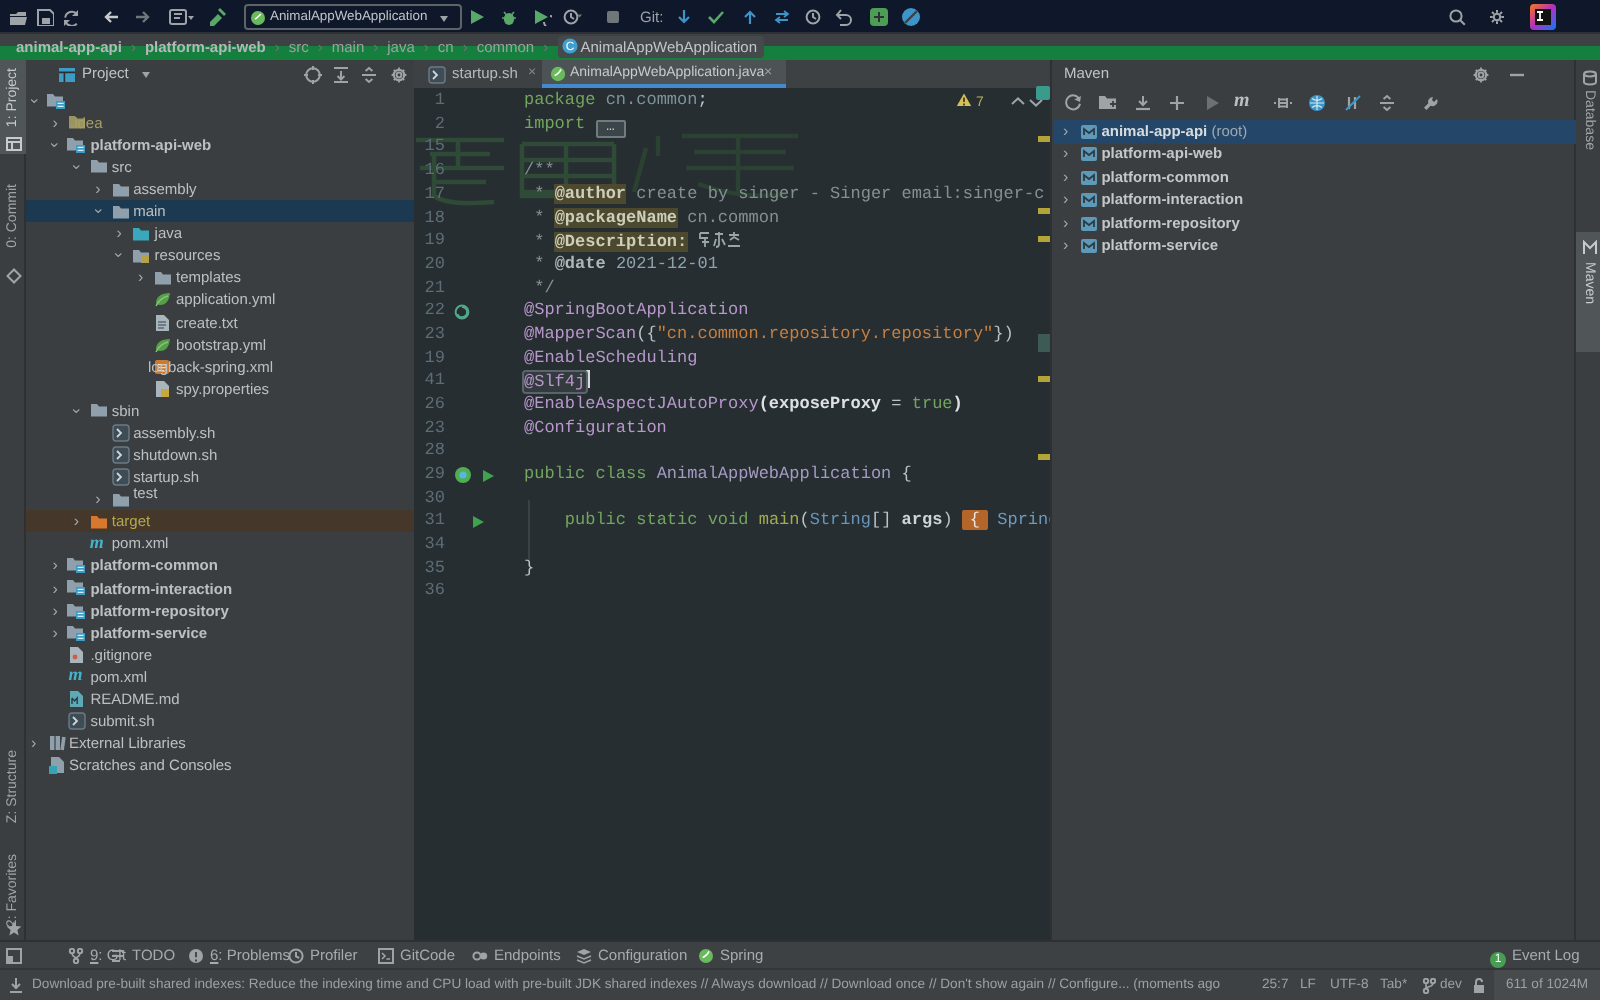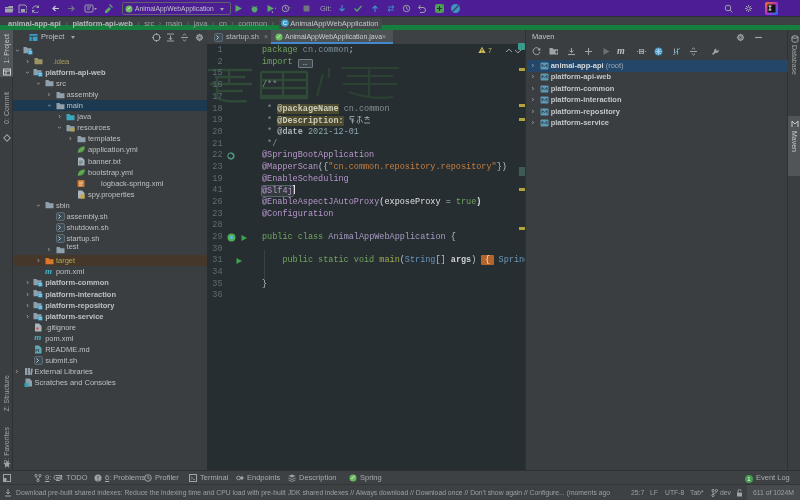--- a/index.html
+++ b/index.html
@@ -1,19 +1,19 @@
 <!DOCTYPE html>
 <html><head><meta charset="utf-8"><style>
 *{margin:0;padding:0;box-sizing:border-box}
 html,body{width:800px;height:500px;overflow:hidden;background:#3c4043;font-family:"Liberation Sans",sans-serif}
 .ab{position:absolute}
 #ide{position:relative;width:800px;height:500px}
 
-#toolbar{left:0;top:0;width:800px;height:17px;background:#4c1d95;border-bottom:1px solid #2e3134}
-#crumbs{left:0;top:17px;width:800px;height:13px;background:#3d4144;border-bottom:5px solid #15803d;color:#9ca1a4;font-size:7.5px;line-height:13px}
+#toolbar{left:0;top:0;width:800px;height:17px;background:#0f172a;border-bottom:1px solid #2e3134}
+#crumbs{left:0;top:17px;width:800px;height:13px;background:#3d4144;border-bottom:7px solid #15803d;color:#9ca1a4;font-size:7.5px;line-height:13px}
 .crumb-b{font-weight:bold;color:#b4b8bb}
 .crumb-sep{color:#6e7275;padding:0 4.5px}
 
 #lstripe{left:0;top:30px;width:13px;height:440px;background:#3a3e41;border-right:1px solid #2e3134}
 #rstripe{left:787px;top:30px;width:13px;height:440px;background:#3a3e41;border-left:1px solid #2e3134}
 .vlabel{position:absolute;color:#9fa4a7;font-size:7px;white-space:nowrap}
 .vl-l{writing-mode:vertical-rl;transform:rotate(180deg)}
 .vl-r{writing-mode:vertical-rl}
 
 #proj{left:13px;top:30px;width:194px;height:440px;background:#3a3e41}
@@ -209,21 +209,21 @@
       <div class="chev" style="left:2.5px;top:14.7px;line-height:11px;transform:rotate(90deg)">›</div>
       <svg class="icon" style="left:9.5px;top:15.7px" width="10" height="9" viewBox="0 0 10 9">
         <path d="M.5 1h3l1 1.2h4v5H.5z" fill="#8fa0ac"></path>
         <rect x="5" y="4.5" width="4.5" height="4" fill="#3c9cc6"></rect>
         <path d="M5.8 5.7h3M5.8 7.2h3" stroke="#d8ecf5" stroke-width="0.7"></path>
       </svg>
       <div class="chev" style="left:13.2px;top:25.8px;line-height:11px">›</div>
       <svg class="icon" style="left:21.2px;top:27.28px" width="9" height="8" viewBox="0 0 9 8">
         <path d="M.5 1h3l1 1.2h4v5H.5z" fill="#9a9464"></path>
       </svg>
-      <div class="" style="left:40px;top:25.8px;line-height:11.08px;font-size:7.5px;position:absolute;white-space:nowrap;color:#a8a160">.idea</div>
+      <div class="" style="left:22px;top:25.8px;line-height:11.08px;font-size:7.5px;position:absolute;white-space:nowrap;color:#a8a160">.idea</div>
       <div class="chev" style="left:13.2px;top:36.9px;line-height:11px;transform:rotate(90deg)">›</div>
       <svg class="icon" style="left:20.2px;top:37.86px" width="10" height="9" viewBox="0 0 10 9">
         <path d="M.5 1h3l1 1.2h4v5H.5z" fill="#8fa0ac"></path>
         <rect x="5" y="4.5" width="4.5" height="4" fill="#3c9cc6"></rect>
         <path d="M5.8 5.7h3M5.8 7.2h3" stroke="#d8ecf5" stroke-width="0.7"></path>
       </svg>
       <div class="bold" style="left:32.2px;top:36.9px;line-height:11.08px;font-size:7.5px;position:absolute;white-space:nowrap;color:#bcc0c3">platform-api-web</div>
       <div class="chev" style="left:23.9px;top:47.9px;line-height:11px;transform:rotate(90deg)">›</div>
       <svg class="icon" style="left:31.9px;top:49.44px" width="9" height="8" viewBox="0 0 9 8">
         <path d="M.5 1h3l1 1.2h4v5H.5z" fill="#8fa0ac"></path>
@@ -258,31 +258,31 @@
       <div class="" style="left:75.0px;top:103.3px;line-height:11.08px;font-size:7.5px;position:absolute;white-space:nowrap;color:#bcc0c3">templates</div>
       <svg class="icon" style="left:64.0px;top:115.42px" width="9" height="9" viewBox="0 0 9 9">
         <path d="M1 6.5C1 3.5 3.5 1.5 8 1.5 7.5 6 5.5 7.5 3 7.5c-1 0-1.7-.4-2-1z" fill="#55a047"></path>
         <path d="M1 8c1.5-3 4-4.5 6-5" stroke="#88c27c" stroke-width="0.7" fill="none"></path>
       </svg>
       <div class="" style="left:75.0px;top:114.4px;line-height:11.08px;font-size:7.5px;position:absolute;white-space:nowrap;color:#bcc0c3">application.yml</div>
       <svg class="icon" style="left:64.0px;top:126.5px" width="8" height="9" viewBox="0 0 8 9">
         <path d="M1 .5h4l2.5 2.5v5.5H1z" fill="#a8b5bd"></path>
         <path d="M2 4h4M2 5.5h4M2 7h3" stroke="#5d6a73" stroke-width="0.7"></path>
       </svg>
-      <div class="" style="left:75.0px;top:125.5px;line-height:11.08px;font-size:7.5px;position:absolute;white-space:nowrap;color:#bcc0c3">banner.txt</div>
+      <div class="" style="left:75.0px;top:125.5px;line-height:11.08px;font-size:7.5px;position:absolute;white-space:nowrap;color:#bcc0c3">create.txt</div>
       <svg class="icon" style="left:64.0px;top:137.57999999999998px" width="9" height="9" viewBox="0 0 9 9">
         <path d="M1 6.5C1 3.5 3.5 1.5 8 1.5 7.5 6 5.5 7.5 3 7.5c-1 0-1.7-.4-2-1z" fill="#55a047"></path>
         <path d="M1 8c1.5-3 4-4.5 6-5" stroke="#88c27c" stroke-width="0.7" fill="none"></path>
       </svg>
       <div class="" style="left:75.0px;top:136.6px;line-height:11.08px;font-size:7.5px;position:absolute;white-space:nowrap;color:#bcc0c3">bootstrap.yml</div>
       <svg class="icon" style="left:64.0px;top:148.66px" width="8" height="9" viewBox="0 0 8 9">
         <rect x="0.5" y="1" width="7" height="7" rx="1" fill="#c97b34"></rect>
         <path d="M2 3.3h4M2 4.8h4M2 6.3h3" stroke="#f3ddc4" stroke-width="0.7"></path>
       </svg>
-      <div class="" style="left:88px;top:147.7px;line-height:11.08px;font-size:7.5px;position:absolute;white-space:nowrap;color:#bcc0c3">logback-spring.xml</div>
+      <div class="" style="left:61px;top:147.7px;line-height:11.08px;font-size:7.5px;position:absolute;white-space:nowrap;color:#bcc0c3">logback-spring.xml</div>
       <svg class="icon" style="left:64.0px;top:159.73999999999998px" width="8" height="9" viewBox="0 0 8 9">
         <path d="M1 .5h4l2.5 2.5v5.5H1z" fill="#a8b5bd"></path>
         <rect x="3.5" y="4.5" width="4" height="4" fill="#c9a83c"></rect>
       </svg>
       <div class="" style="left:75.0px;top:158.7px;line-height:11.08px;font-size:7.5px;position:absolute;white-space:nowrap;color:#bcc0c3">spy.properties</div>
       <div class="chev" style="left:23.9px;top:169.8px;line-height:11px;transform:rotate(90deg)">›</div>
       <svg class="icon" style="left:31.9px;top:171.32px" width="9" height="8" viewBox="0 0 9 8">
         <path d="M.5 1h3l1 1.2h4v5H.5z" fill="#8fa0ac"></path>
       </svg>
       <div class="" style="left:42.9px;top:169.8px;line-height:11.08px;font-size:7.5px;position:absolute;white-space:nowrap;color:#bcc0c3">sbin</div>
@@ -401,20 +401,21 @@
       </div>
       <div id="code" class="ab" style="left:0;top:15.2px;width:318px;height:424px;overflow:hidden">
         <div class="ln" style="top:0.0px">1</div>
         <div class="cl" style="top:0.0px"><span class="kw">package</span> <span class="idf">cn.common</span><span class="pun">;</span></div>
         <div class="ln" style="top:11.7px">2</div>
         <div class="cl" style="top:11.7px"><span class="kw">import</span> <span style="display:inline-block;width:15px;height:9px;border:1px solid #6f7d80;background:#3b4549;border-radius:1px;color:#cdd3d6;font-size:7px;line-height:7px;text-align:center;vertical-align:-1px">…</span></div>
         <div class="ln" style="top:23.3px">15</div>
         <div class="ln" style="top:35.0px">16</div>
         <div class="cl" style="top:35.0px"><span class="doc">/**</span></div>
         <div class="ln" style="top:46.7px">17</div>
+        <div class="cl" style="top:46.7px"><span class="doc"> * </span><span class="doctag">@author</span><span class="doc"> create by singer - Singer email:singer-c</span></div>
         <div class="ln" style="top:58.4px">18</div>
         <div class="cl" style="top:58.4px"><span class="doc"> * </span><span class="doctag">@packageName</span><span class="doc"> cn.common</span></div>
         <div class="ln" style="top:70.0px">19</div>
         <div class="cl" style="top:70.0px"><span class="doc"> * </span><span class="doctag">@Description:</span><span class="doc"> </span><svg width="21" height="9" viewBox="0 0 21 9" style="vertical-align:-1px">
             <g stroke="#9aa5a8" stroke-width="0.9" fill="none">
               <path d="M1 1.5h4.5M1 1.5v3M1 4h4M2 6h3.5M3.5 4v4.5"></path>
               <path d="M8.5 2h4M9 4.5 8 8M12 4.5l1.5 3M10.5 1v6c0 1-.5 1.5-1.5 1.5"></path>
               <path d="M15.5 2.5h5M18 1v2M16 5l2-1.5 2.5 1.5M15 8h6"></path>
             </g>
           </svg></div>
@@ -424,21 +425,21 @@
         <div class="cl" style="top:93.4px"><span class="doc"> */</span></div>
         <div class="ln" style="top:105.0px">22</div>
         <div class="cl" style="top:105.0px"><span class="ann">@SpringBootApplication</span></div>
         <div class="ln" style="top:116.7px">23</div>
         <div class="cl" style="top:116.7px"><span class="ann">@MapperScan</span><span class="pun">({</span><span class="str">"cn.common.repository.repository"</span><span class="pun">})</span></div>
         <div class="ln" style="top:128.4px">19</div>
         <div class="cl" style="top:128.4px"><span class="ann">@EnableScheduling</span></div>
         <div class="ln" style="top:140.0px">41</div>
         <div class="cl" style="top:140.0px"><span style="background:#333b3f;outline:1px solid #5a656b;border-radius:1px"><span class="ann">@Slf4j</span></span><span style="display:inline-block;width:2px;height:9px;background:#d8dcde;vertical-align:-1px"></span></div>
         <div class="ln" style="top:151.7px">26</div>
-        <div class="cl" style="top:151.7px"><span class="ann">@EnableAspectJAutoProxy</span><span class="wht" style="font-weight:normal;color:#dde1e3">(exposeProxy</span> <span class="pun">=</span> <span class="kw">true</span><span class="wht" style="font-weight:bold;color:#dde1e3">)</span></div>
+        <div class="cl" style="top:151.7px"><span class="ann">@EnableAspectJAutoProxy</span><span class="wht" style="font-weight:bold;color:#dde1e3">(exposeProxy</span> <span class="pun">=</span> <span class="kw">true</span><span class="wht" style="font-weight:bold;color:#dde1e3">)</span></div>
         <div class="ln" style="top:163.4px">23</div>
         <div class="cl" style="top:163.4px"><span class="ann">@Configuration</span></div>
         <div class="ln" style="top:175.1px">28</div>
         <div class="ln" style="top:186.7px">29</div>
         <div class="cl" style="top:186.7px"><span class="kw">public class</span> <span class="cls">AnimalAppWebApplication</span> <span class="pun">{</span></div>
         <div class="ln" style="top:198.4px">30</div>
         <div class="ln" style="top:210.1px">31</div>
         <div class="cl" style="top:210.1px">    <span class="kw">public static void</span> <span class="mth">main</span><span class="pun">(</span><span class="typ">String</span><span class="pun">[]</span> <span class="wht" style="font-weight:bold">args</span><span class="pun">)</span> <span style="background:#b4652a;color:#ece6de;padding:0 3.5px;border-radius:1px">{</span><span style="color:#6e98bc"> Spring</span></div>
         <div class="ln" style="top:221.7px">34</div>
         <div class="ln" style="top:233.4px">35</div>
@@ -579,29 +580,29 @@
           <circle cx="4" cy="4" r="3.5" fill="#9da3a7"></circle>
           <path d="M4 2v2.6M4 5.8v1" stroke="#3d4144" stroke-width="0.9"></path>
         </svg><span style="margin-left:3px"><u>6</u>: Problems</span></div>
       <div class="bb-item" style="left:144px"><svg width="8" height="8" viewBox="0 0 8 8" style="vertical-align:-1.5px">
           <circle cx="4" cy="4" r="3.3" fill="none" stroke="#9da3a7"></circle>
           <path d="M4 2v2.2L5.6 5" stroke="#9da3a7" fill="none"></path>
         </svg><span style="margin-left:3px">Profiler</span></div>
       <div class="bb-item" style="left:189px"><svg width="8" height="8" viewBox="0 0 8 8" style="vertical-align:-1.5px">
           <rect x="0.5" y="0.5" width="7" height="7" fill="none" stroke="#9da3a7"></rect>
           <path d="M2 2.5 3.5 4 2 5.5M4.2 5.5H6" stroke="#9da3a7" fill="none" stroke-width="0.8"></path>
-        </svg><span style="margin-left:3px">Terminal</span></div>
+        </svg><span style="margin-left:3px">GitCode</span></div>
       <div class="bb-item" style="left:236px"><svg width="8" height="8" viewBox="0 0 8 8" style="vertical-align:-1.5px">
           <circle cx="2.5" cy="4" r="1.8" fill="none" stroke="#9da3a7"></circle>
           <circle cx="5.8" cy="4" r="1.8" fill="#9da3a7"></circle>
         </svg><span style="margin-left:3px">Endpoints</span></div>
       <div class="bb-item" style="left:288px"><svg width="8" height="8" viewBox="0 0 8 8" style="vertical-align:-1.5px">
           <path d="M4 .5 7.5 2 4 3.5.5 2z" fill="#9da3a7"></path>
           <path d="M.5 4 4 5.5 7.5 4M.5 6 4 7.5 7.5 6" stroke="#9da3a7" fill="none" stroke-width="0.8"></path>
-        </svg><span style="margin-left:3px">Description</span></div>
+        </svg><span style="margin-left:3px">Configuration</span></div>
       <div class="bb-item" style="left:349px"><svg width="8" height="8" viewBox="0 0 8 8" style="vertical-align:-1.5px">
           <circle cx="4" cy="4" r="3.5" fill="#68ba5c"></circle>
           <path d="M2.3 4.7c1.2-.4 2.5-1.6 3.2-3" stroke="#fff" stroke-width="0.8" fill="none"></path>
         </svg><span style="margin-left:3px">Spring</span></div>
       <div class="bb-item" style="left:745px"><span style="display:inline-block;width:8px;height:8px;border-radius:4px;background:#499c54;color:#fff;font-size:6px;line-height:8px;text-align:center;vertical-align:-1px">1</span><span style="margin-left:3px">Event Log</span></div>
     </div>
     <div id="status" class="ab">
       <svg class="icon" style="left:4px;top:4px" width="8" height="8" viewBox="0 0 8 8">
         <path d="M4 0v4.5M2 3 4 5l2-2" stroke="#9da3a7" fill="none"></path>
         <path d="M1 7h6" stroke="#9da3a7"></path>

